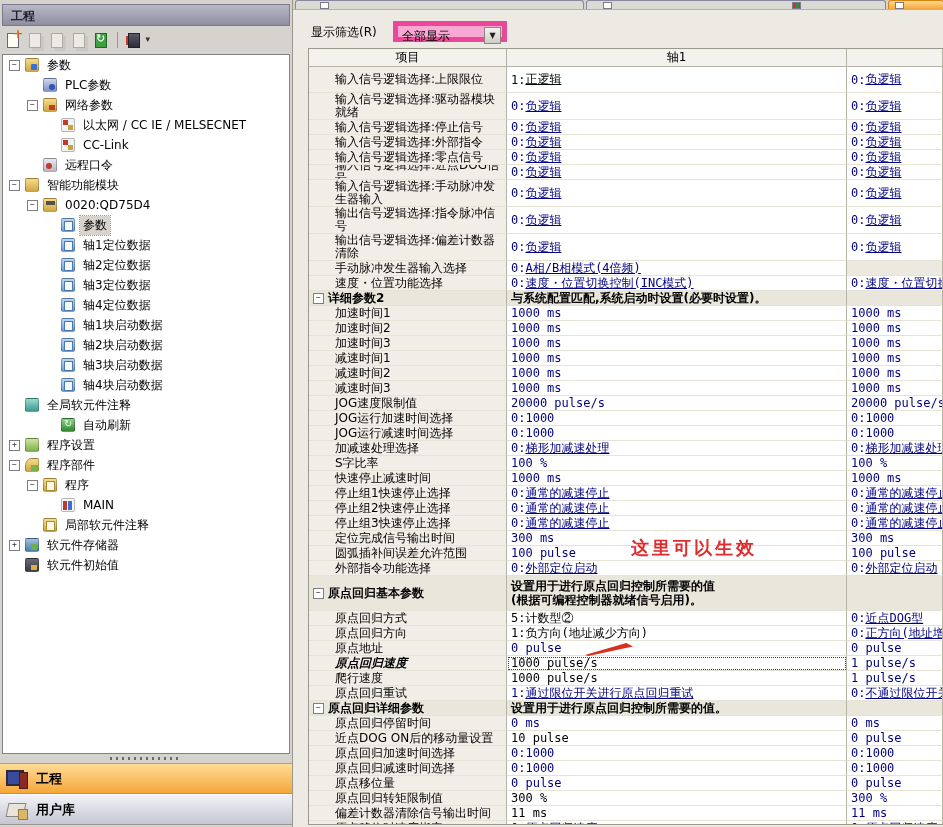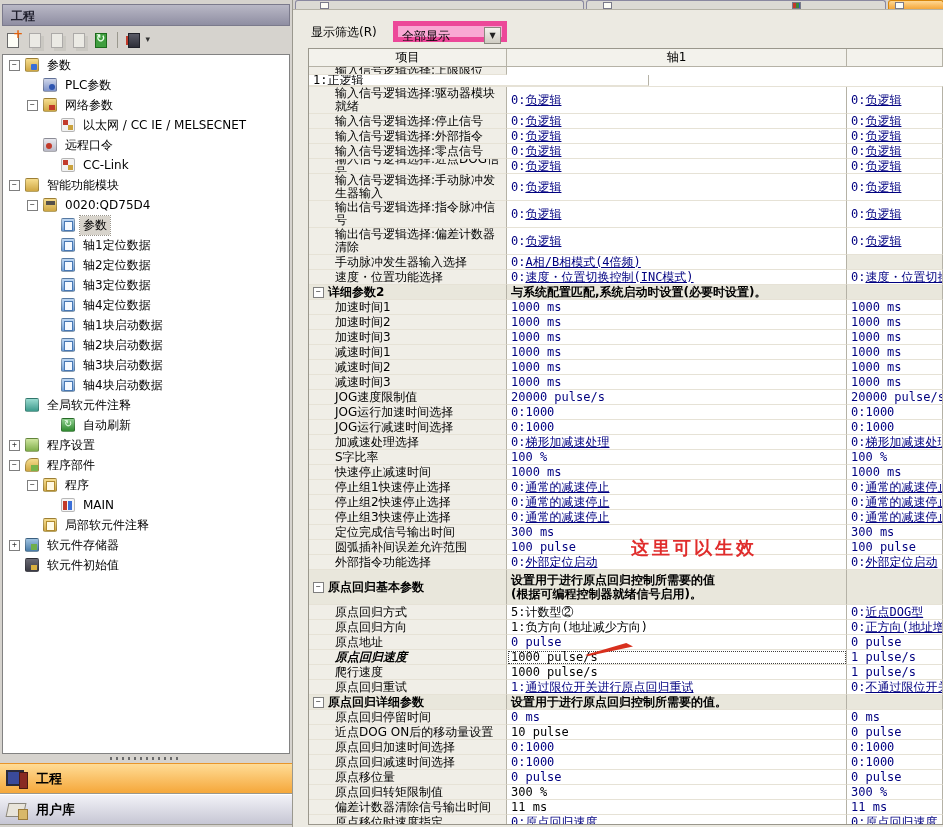--- a/index.html
+++ b/index.html
@@ -166,30 +166,30 @@
         <span class="ticon ic-net"></span>
         <span class="tlabel">网络参数</span>
       </div>
       <div class="trow">
         <span class="tslot" style="width: 42px;"></span>
         <span class="expander ghost"></span>
         <span class="ticon ic-netnode"></span>
         <span class="tlabel">以太网 / CC IE / MELSECNET</span>
       </div>
       <div class="trow">
+        <span class="tslot" style="width: 42px;"></span>
+        <span class="expander ghost"></span>
+        <span class="ticon ic-netnode"></span>
+        <span class="tlabel">CC-Link</span>
+      </div>
+      <div class="trow">
         <span class="tslot" style="width: 24px;"></span>
         <span class="expander ghost"></span>
         <span class="ticon ic-key"></span>
         <span class="tlabel">远程口令</span>
-      </div>
-      <div class="trow">
-        <span class="tslot" style="width: 42px;"></span>
-        <span class="expander ghost"></span>
-        <span class="ticon ic-netnode"></span>
-        <span class="tlabel">CC-Link</span>
       </div>
       <div class="trow">
         <span class="tslot" style="width: 6px;"></span>
         <span class="expander">−</span>
         <span class="ticon ic-module"></span>
         <span class="tlabel">智能功能模块</span>
       </div>
       <div class="trow">
         <span class="tslot" style="width: 24px;"></span>
         <span class="expander">−</span>
@@ -338,21 +338,21 @@
     </div>
   </div>
 
   <div id="grid">
     <div class="grow ghead">
       <div class="gc gitem" style="justify-content:center;padding-left:0;">项目</div>
       <div class="gc gv1">轴1</div>
       <div class="gc gv2"></div>
     </div>
     <div id="grid-body">
-        <div class="grow" style="height: 20px; flex-direction: column;">
+        <div class="grow" style="height: 26px;">
           <div class="gc gitem">
             <span>输入信号逻辑选择:上限限位</span>
           </div>
           <div class="gc gval gv1 ku">1:<u>正逻辑</u></div>
           <div class="gc gval gv2 bu">0:<u>负逻辑</u></div>
         </div>
         <div class="grow" style="height: 27px;">
           <div class="gc gitem">
             <span>输入信号逻辑选择:驱动器模块就绪</span>
           </div>

